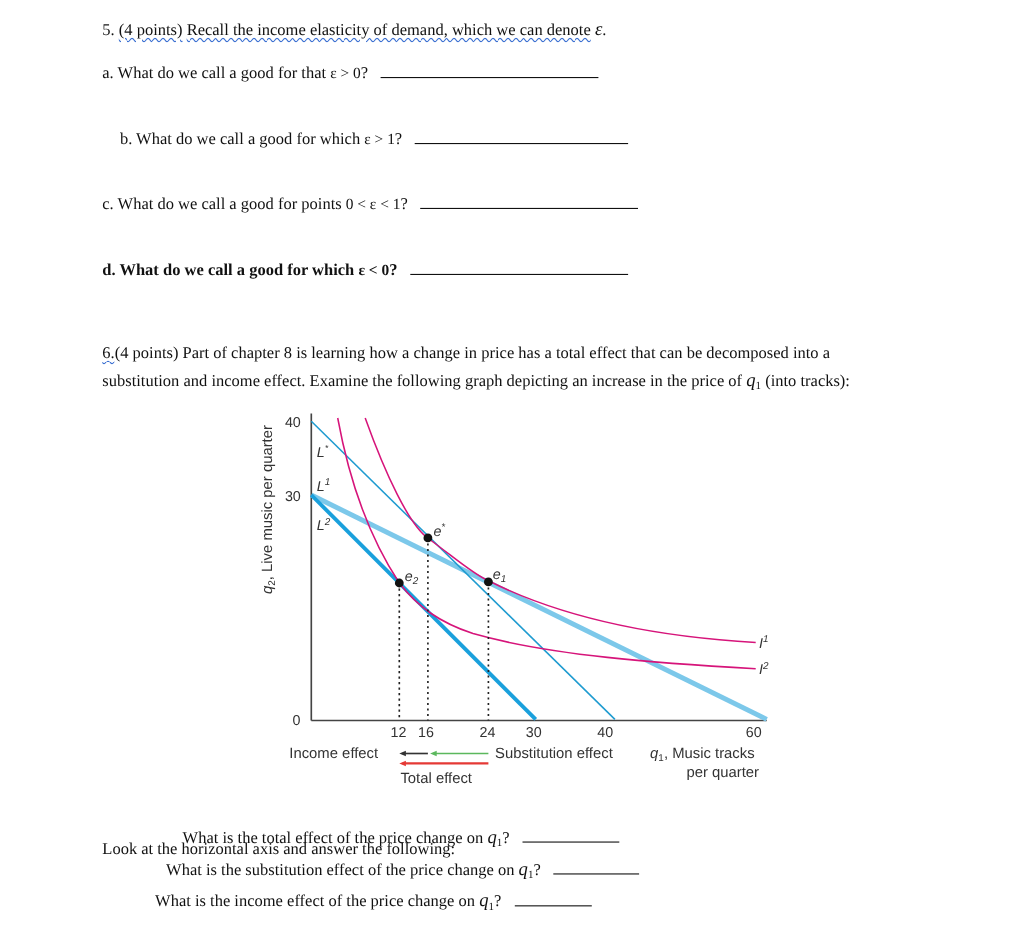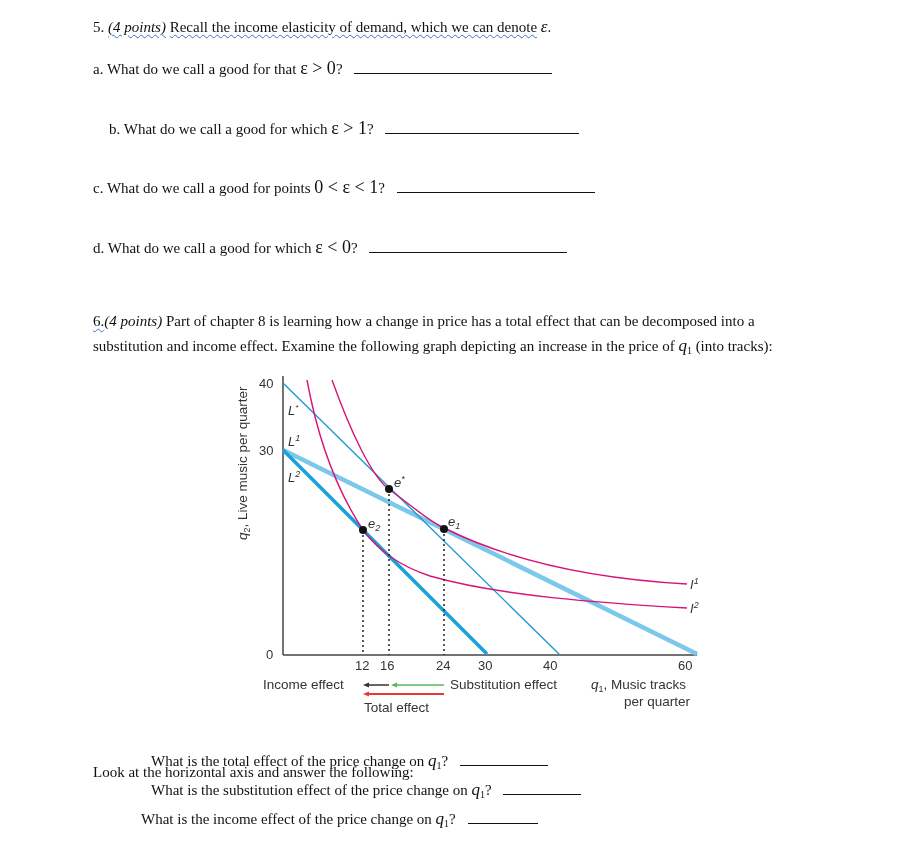--- a/index.html
+++ b/index.html
@@ -1,21 +1,21 @@
 <!DOCTYPE html>
 <html><head>
 <meta charset="utf-8">
 <style>
   html,body{margin:0;padding:0;background:#fff;}
   body{width:922px;height:841px;position:relative;overflow:hidden;font-family:"Liberation Serif",serif;color:#111;}
   .line{position:absolute;font-size:15px;white-space:nowrap;}
   .blank{display:inline-block;border-bottom:1px solid #111;height:12px;vertical-align:baseline;margin-left:8px;}
   .math{font-size:17px;font-style:italic;}
-  .math-up{font-size:18px;}
-  .it{font-style:italic;}
+  .math-up{font-size:14px;}
+  .it{}
   .squig{text-decoration:underline wavy #3a6fd1;text-decoration-thickness:1px;text-underline-offset:2px;}
   .sub{font-size:10px;vertical-align:-3px;font-style:normal;}
   svg text{font-family:"Liberation Sans",sans-serif;}
 </style>
 </head>
 <body>
 
 <div class="line" style="left:93px;top:17px;">
   <span>5.</span>
   <span class="it squig">(4 points)</span>
@@ -34,21 +34,21 @@
   <span class="math-up">ε &gt; 1</span><span>?</span>
   <span class="blank" style="width:194px;"></span>
 </div>
 
 <div class="line" style="left:93px;top:177px;">
   <span>c. What do we call a good for points</span>
   <span class="math-up">0 &lt; ε &lt; 1</span><span>?</span>
   <span class="blank" style="width:198px;"></span>
 </div>
 
-<div class="line" style="left:93px;top:237px;">
+<div class="line" style="left:93px;top:237px;font-weight:bold;">
   <span>d. What do we call a good for which</span>
   <span class="math-up">ε &lt; 0</span><span>?</span>
   <span class="blank" style="width:198px;"></span>
 </div>
 
 <div class="line" style="left:93px;top:313px;">
   <span class="squig">6.</span><span class="it">(4 points)</span>
   <span>Part of chapter 8 is learning how a change in price has a total effect that can be decomposed into a</span>
 </div>
 <div class="line" style="left:93px;top:336px;">
@@ -110,21 +110,21 @@
   <line x1="444" y1="685" x2="394" y2="685" stroke="#5bb85d" stroke-width="1.5"></line>
   <polygon points="391,685 397,682.5 397,687.5" fill="#5bb85d"></polygon>
   <text x="450" y="689" font-size="13.5" fill="#333">Substitution effect</text>
   <line x1="444" y1="694" x2="366" y2="694" stroke="#e53935" stroke-width="2"></line>
   <polygon points="363,694 369,691.5 369,696.5" fill="#e53935"></polygon>
   <text x="364" y="712" font-size="13.5" fill="#333">Total effect</text>
 </svg>
 
 <div class="line" style="left:93px;top:764px;font-family:Liberation Serif, serif;">Look at the horizontal axis and answer the following:</div>
 
-<div class="line" style="left:151px;top:751px;">
+<div class="line" style="left:166px;top:751px;">
   <span>What is the total effect of the price change on</span>
   <span class="math">q</span><span class="sub">1</span><span>?</span>
   <span class="blank" style="width:88px;"></span>
 </div>
 
 <div class="line" style="left:151px;top:780px;text-align:right;">
   <span>What is the substitution effect of the price change on</span>
   <span class="math">q</span><span class="sub">1</span><span>?</span>
   <span class="blank" style="width:78px;"></span>
 </div>

